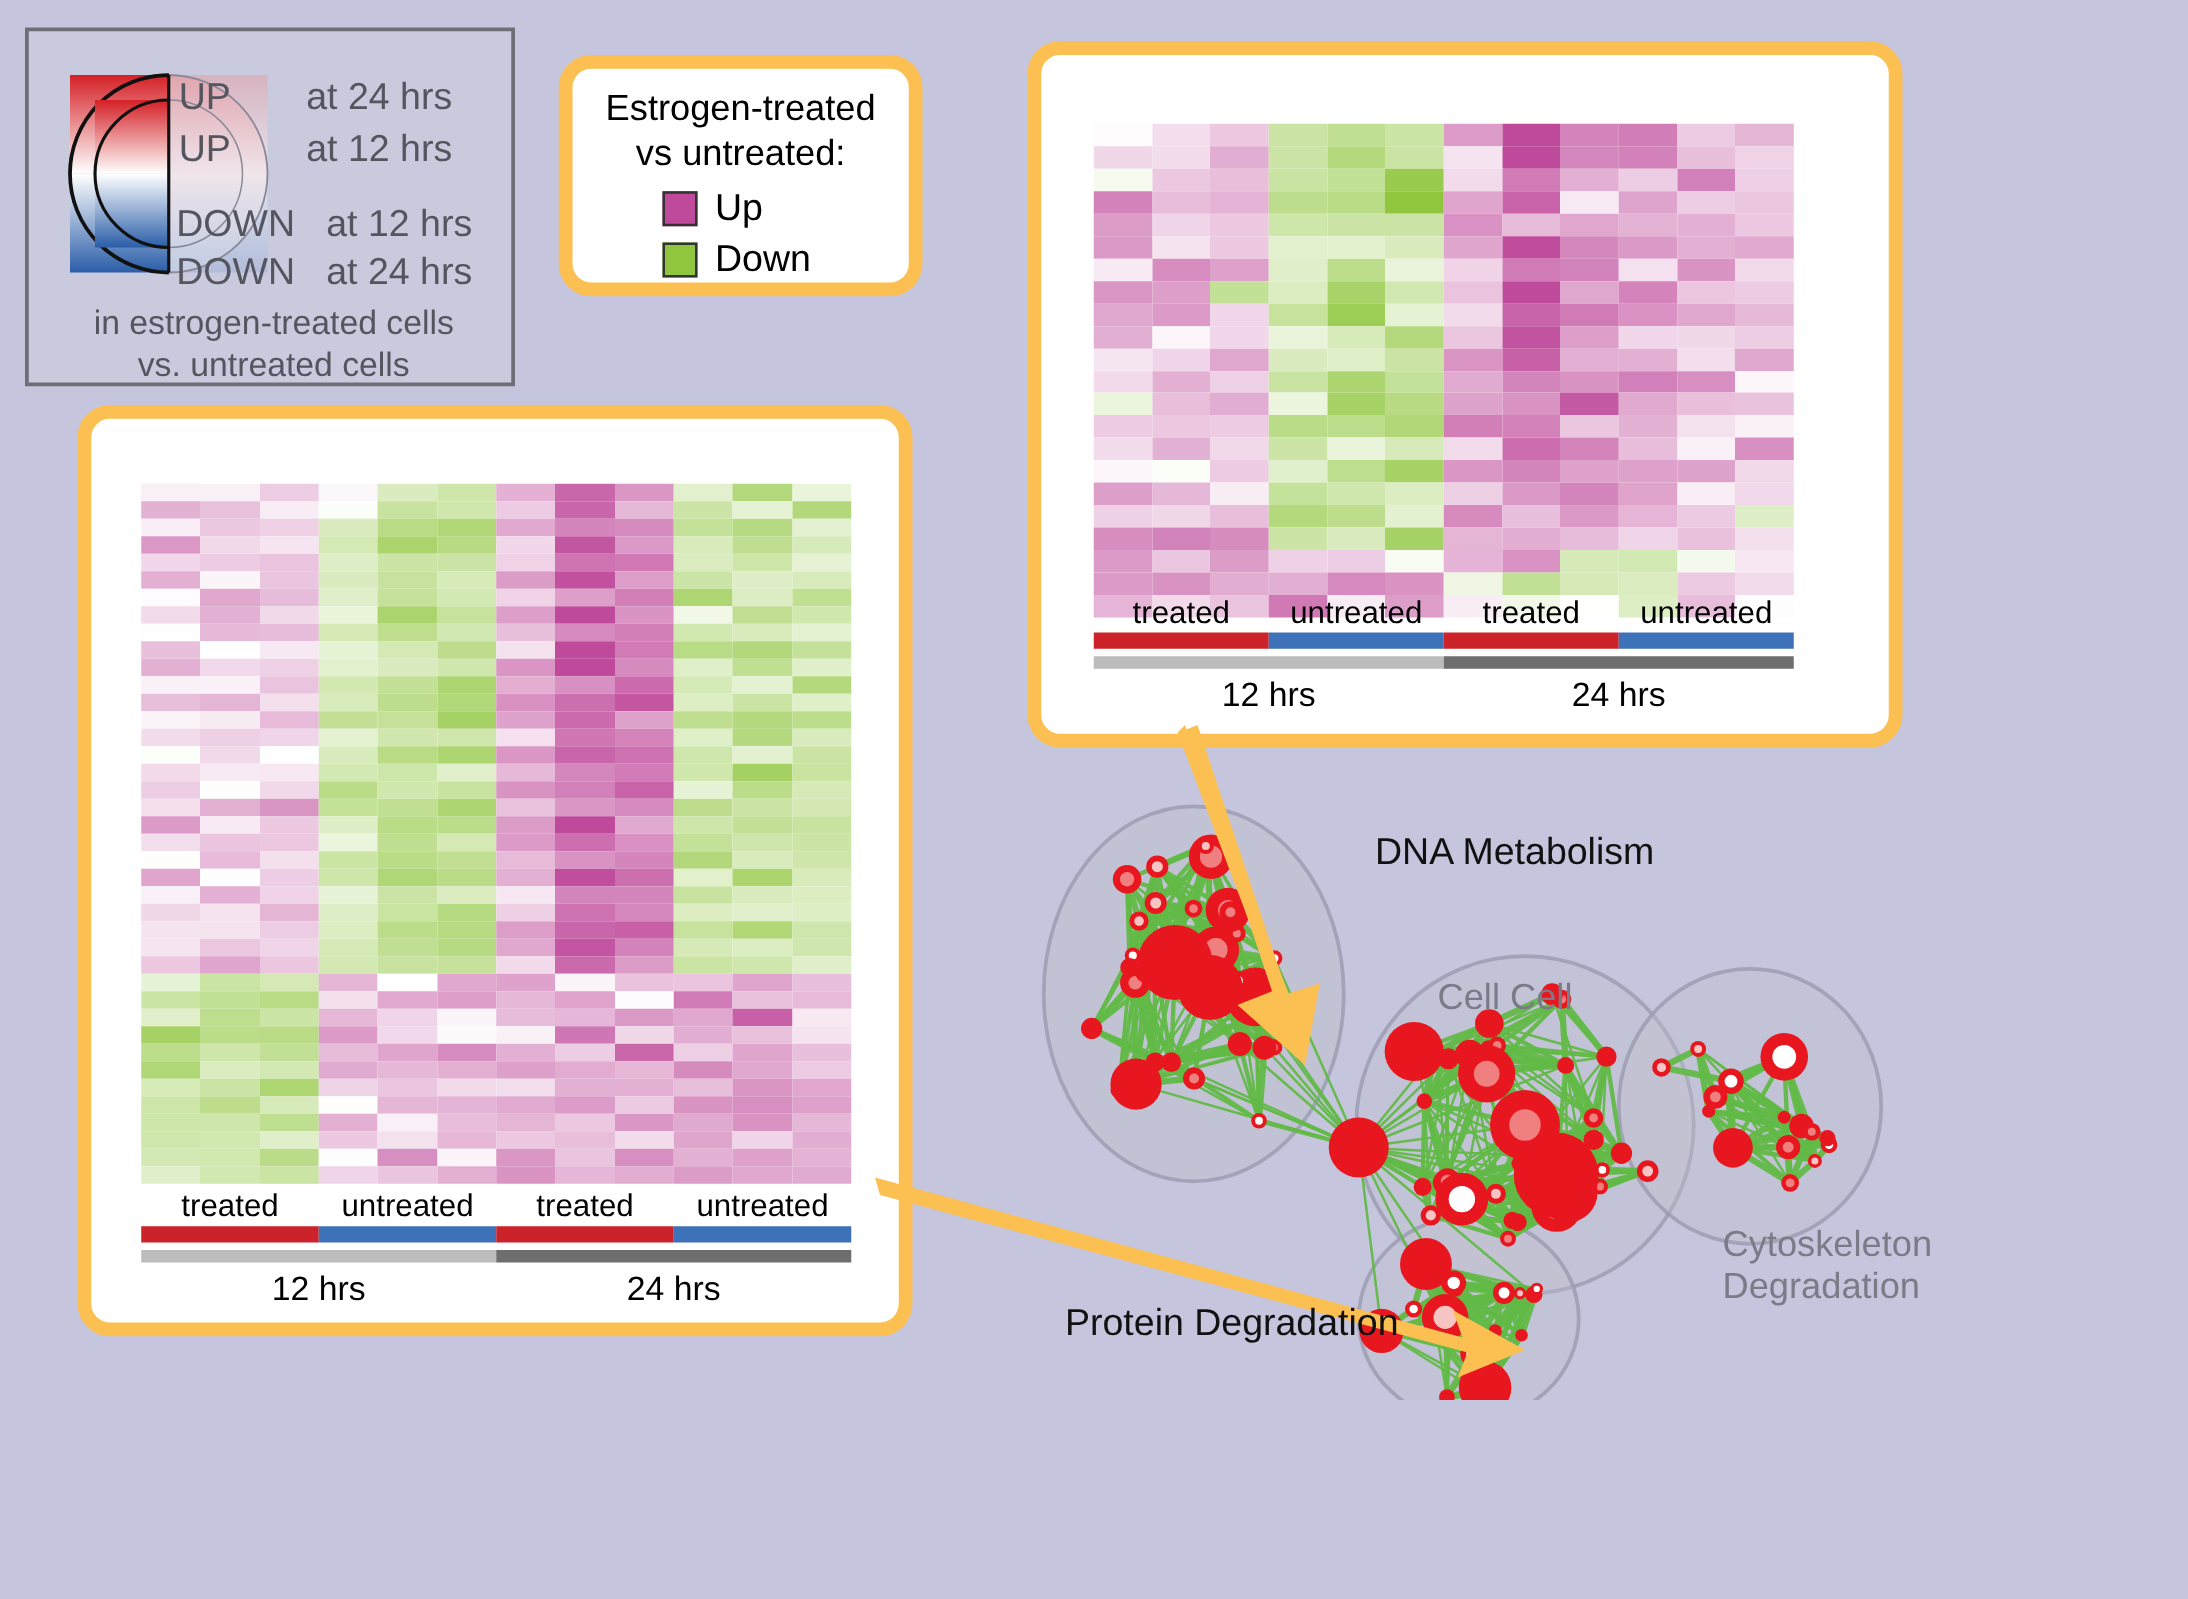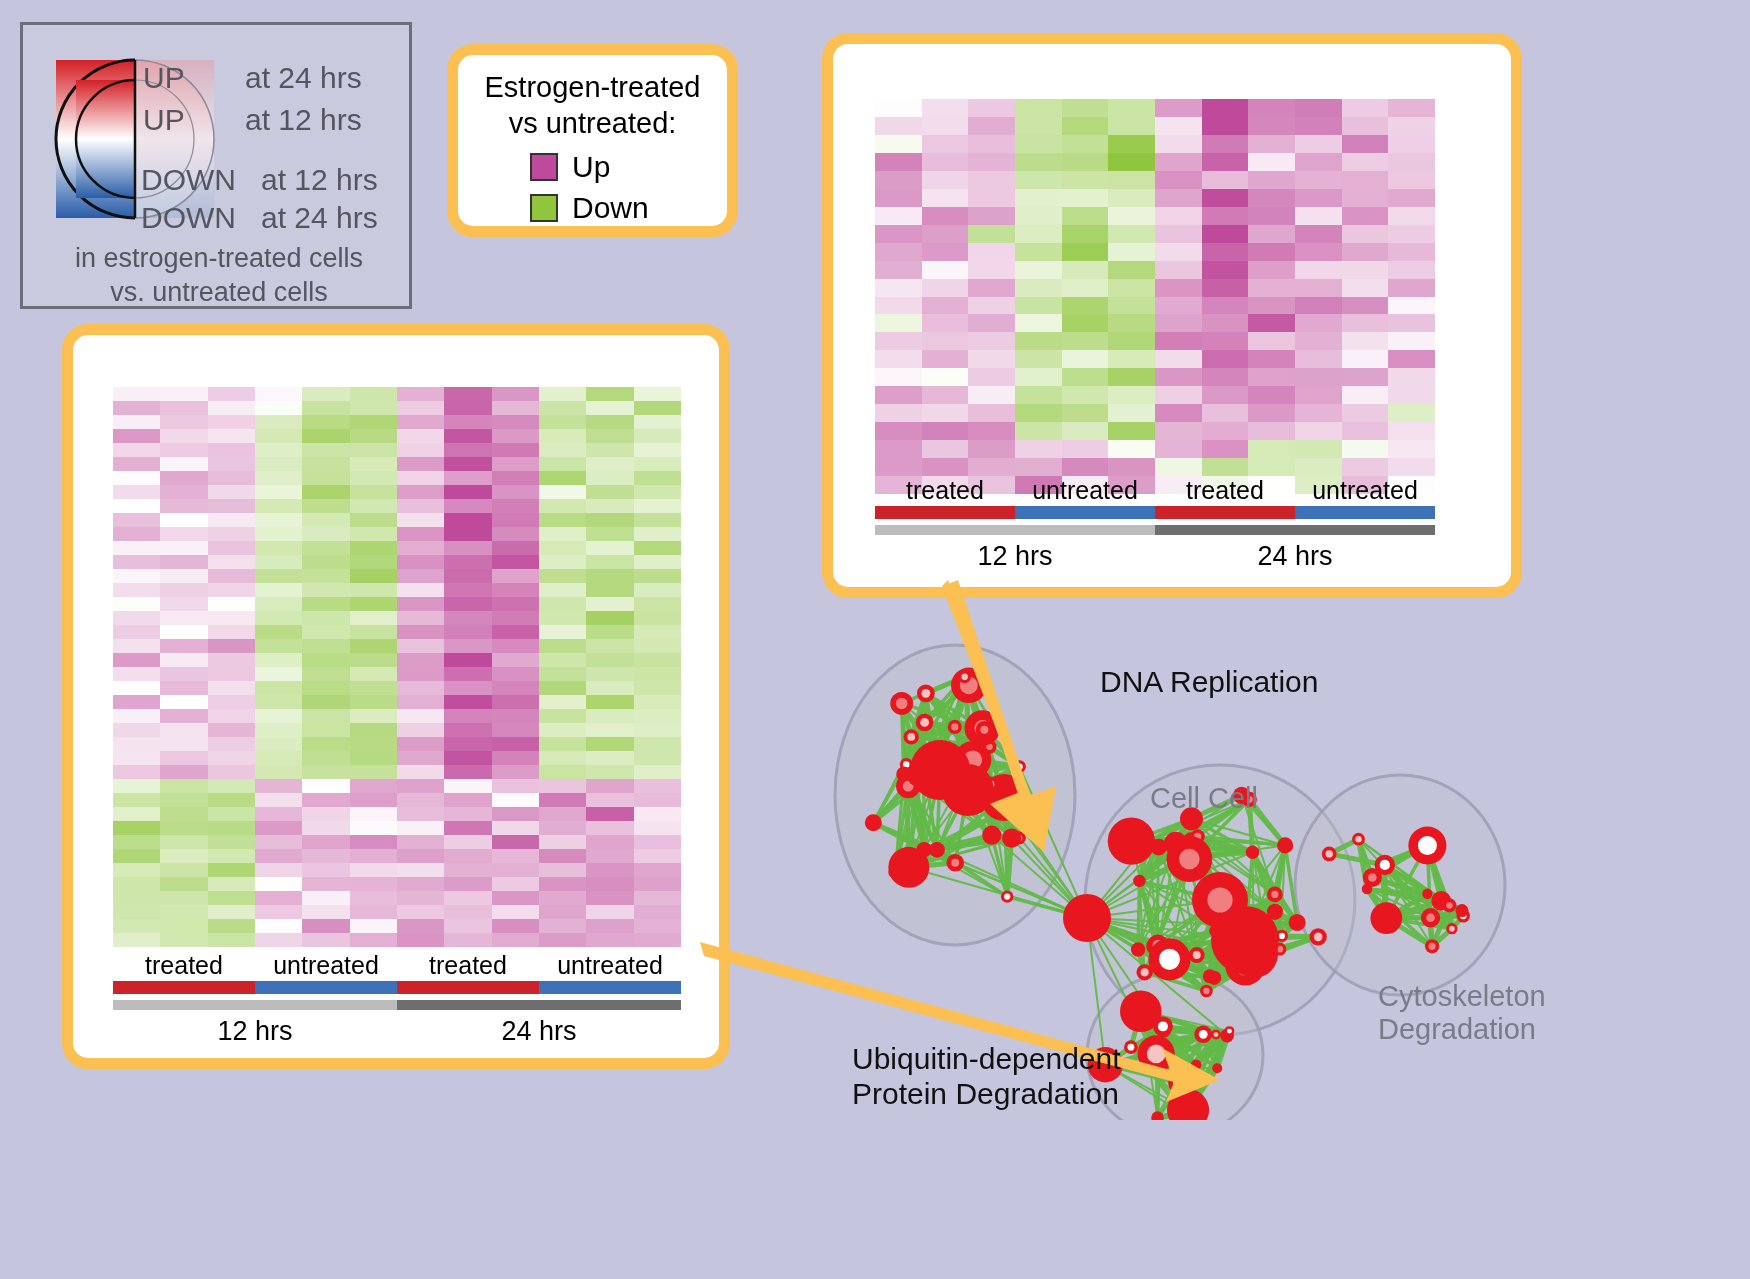--- a/index.html
+++ b/index.html
@@ -1788,22 +1788,21 @@
   </svg>
 
 <svg class="abs" style="left:940px;top:580px;width:220px;height:280px;pointer-events:none;" viewBox="0 0 220 280">
   <path d="M18 0 L90 215 L112 208 L100 268 L55 222 L78 214 L8 4 Z" fill="#fbbf52"></path>
   <path d="M8 0 L92 218 L116 206 L104 272 L50 224 L80 212 L2 6 Z" fill="#fbbf52"></path>
 </svg>
 <svg class="abs" style="left:700px;top:930px;width:560px;height:180px;pointer-events:none;" viewBox="0 0 560 180">
   <path d="M0 12 L470 140 L462 118 L520 150 L466 172 L474 152 L4 26 Z" fill="#fbbf52"></path>
 </svg>
 
-<div class="netlab" id="lab-dna">DNA Replication</div>
+<div class="netlab" id="lab-dna">DNA Metabolism</div>
 <div class="netlab" id="lab-cc">Cell Cell</div>
 <div class="netlab" id="lab-mt">
   <div>Cytoskeleton</div>
   <div>Degradation</div>
 </div>
 <div class="netlab" id="lab-ub">
-  <div>Ubiquitin-dependent</div>
   <div>Protein Degradation</div>
 </div>
 
 </body></html>

